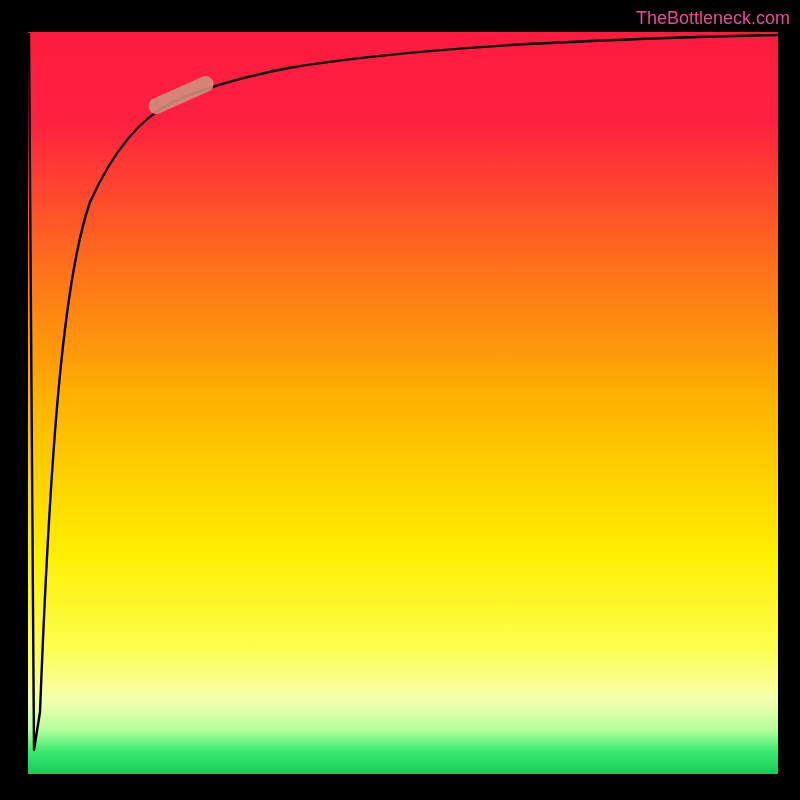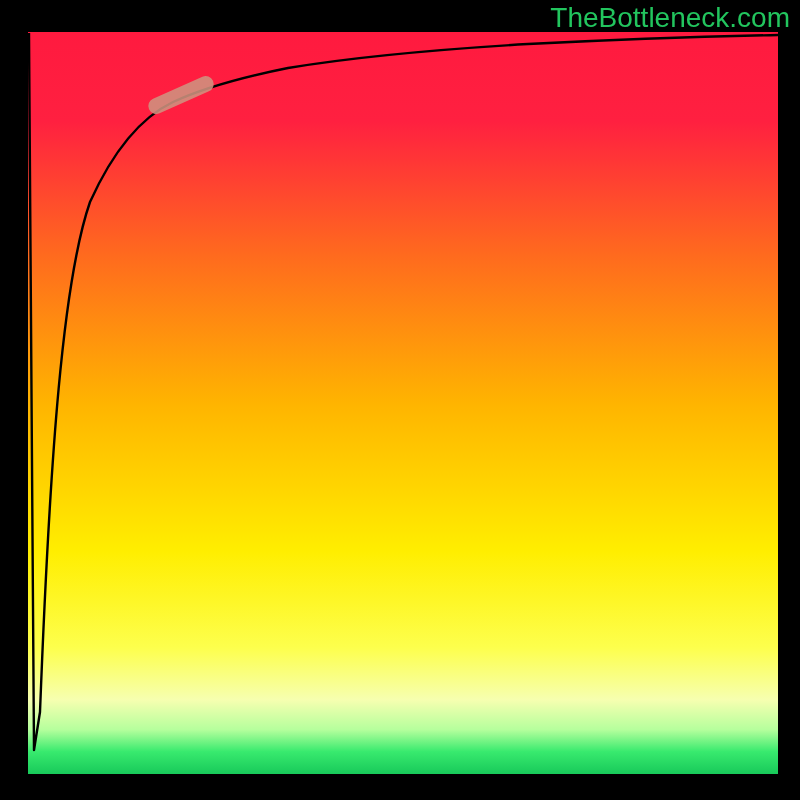--- a/index.html
+++ b/index.html
@@ -11,25 +11,25 @@
     overflow: hidden;
   }
   .frame {
     position: relative;
     width: 800px;
     height: 800px;
     background: #000;
   }
   .attribution {
     position: absolute;
-    top: 2px;
+    top: 8px;
     right: 10px;
     font-family: Arial, Helvetica, sans-serif;
-    font-size: 28px;
-    color: #22c55e;
+    font-size: 18px;
+    color: #ec4899;
     font-weight: 400;
     letter-spacing: 0px;
     z-index: 5;
   }
   .plot-area-outer {
     position: absolute;
     left: 28px;
     top: 32px;
     width: 750px;
     height: 742px;

